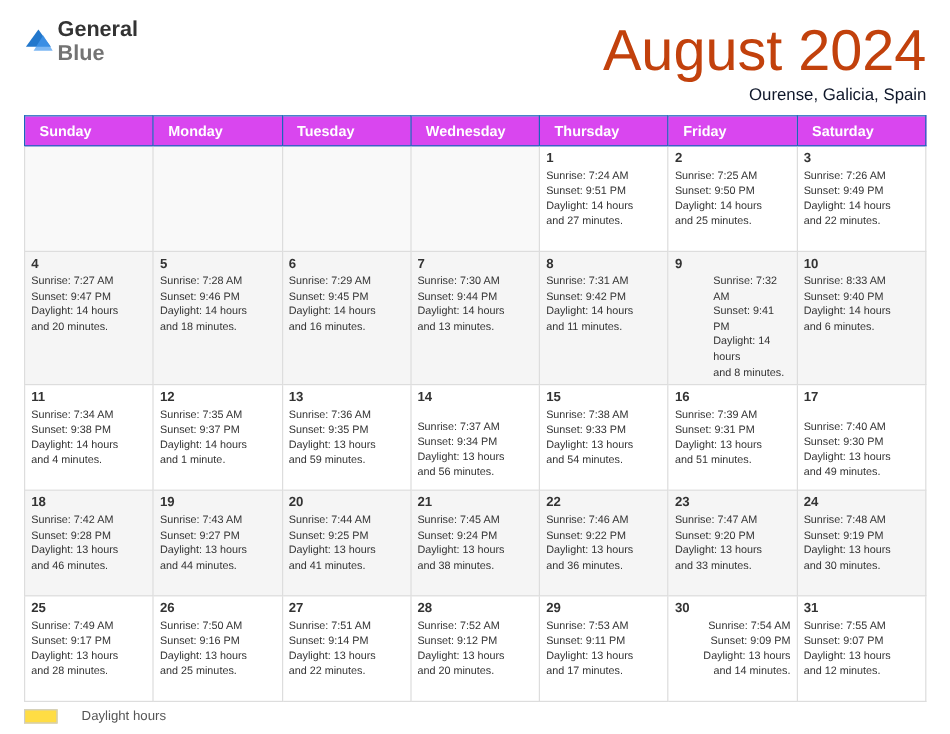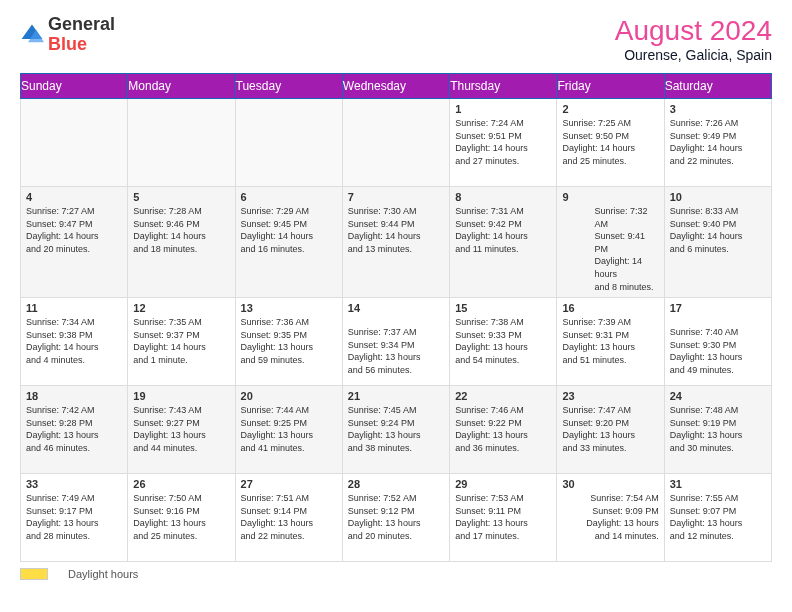--- a/index.html
+++ b/index.html
@@ -34,51 +34,51 @@
       line-height: 1.1;
     }
     .logo-general {
       font-size: 18px;
       font-weight: bold;
       color: #333;
     }
     .logo-blue {
       font-size: 18px;
       font-weight: bold;
-      color: #ef4444;
+      color: #737373;
     }
     .logo-icon {
       width: 24px;
       height: 24px;
     }
     .title-block {
       text-align: right;
     }
     .main-title {
-      font-size: 28px;
+      font-size: 48px;
       font-weight: normal;
-      color: #ec4899;
+      color: #c2410c;
     }
     .subtitle {
       font-size: 14px;
       color: #0f172a;
     }
     .calendar {
       flex: 1;
       border: 1px solid #ccc;
       border-collapse: collapse;
       width: 100%;
       table-layout: fixed;
     }
     .calendar thead tr th {
-      background: #a21caf;
+      background: #d946ef;
       color: #fff;
       font-size: 12px;
-      font-weight: normal;
-      padding: 5px 0;
+      font-weight: bold;
+      padding: 5px 12px;
       text-align: left;
       border: 1px solid #1a66bb;
     }
     .calendar tbody tr td {
       vertical-align: top;
       padding: 4px 5px;
       border: 1px solid #ddd;
       font-size: 9.5px;
       color: #333;
       height: 88px;
@@ -326,21 +326,21 @@
           <td>
             <span class="day-num">24</span>
             <div class="day-info" style="white-space: pre-line;">Sunrise: 7:48 AM
 Sunset: 9:19 PM
 Daylight: 13 hours
 and 30 minutes.</div>
           </td>
         </tr>
         <tr>
           <td>
-            <span class="day-num">33</span>
+            <span class="day-num">25</span>
             <div class="day-info" style="white-space: pre-line;">Sunrise: 7:49 AM
 Sunset: 9:17 PM
 Daylight: 13 hours
 and 28 minutes.</div>
           </td>
           <td>
             <span class="day-num">26</span>
             <div class="day-info" style="white-space: pre-line;">Sunrise: 7:50 AM
 Sunset: 9:16 PM
 Daylight: 13 hours

